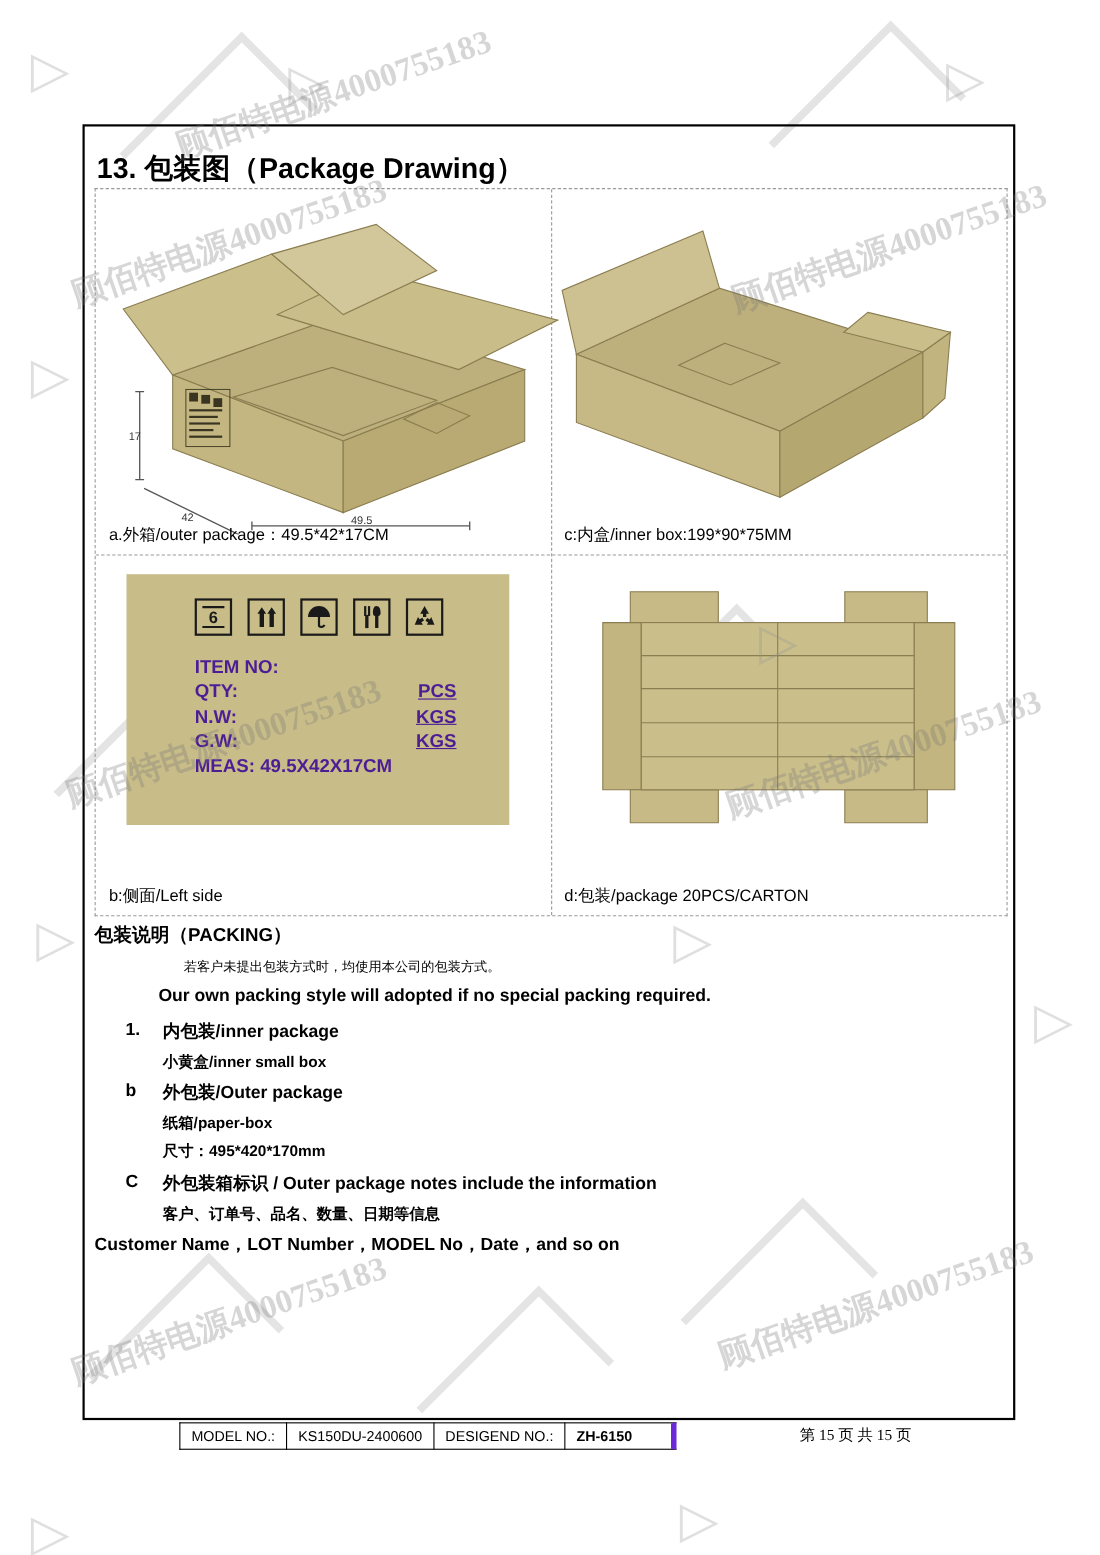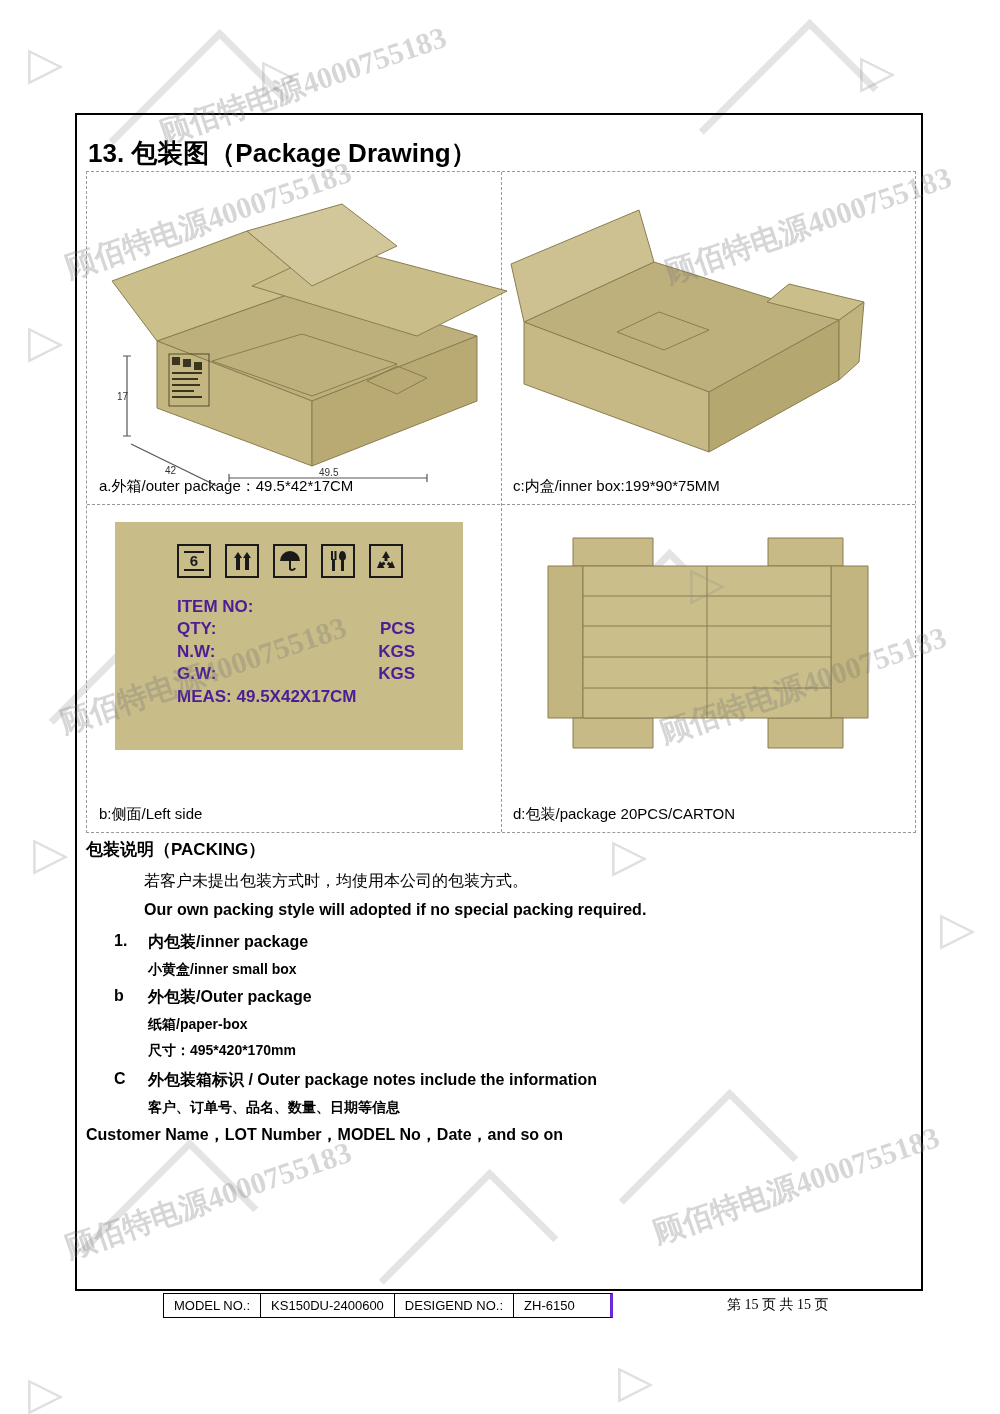--- a/index.html
+++ b/index.html
@@ -146,39 +146,39 @@
     left: 62px;
     top: 74px;
     font-family: "Liberation Sans", sans-serif;
     font-size: 17px;
     font-weight: bold;
     line-height: 1.32;
     color: #4c1d95;
   }
   .label-row { display: flex; width: 238px; }
   .label-row .k { flex: 0 0 auto; }
-  .label-row .v { margin-left: auto; }
+  .label-row .v { margin-left: auto; text-decoration: underline; }
 
   
   .notes {
     position: absolute;
     left: 86px;
     top: 838px;
     width: 830px;
     z-index: 20;
     font-family: "Liberation Sans", sans-serif;
   }
   .n-h {
     font-size: 17px;
     font-weight: bold;
     margin-bottom: 10px;
   }
   .n-cn {
-    font-size: 16px;
-    margin-left: 58px;
+    font-size: 12px;
+    margin-left: 81px;
     margin-bottom: 9px;
     font-family: "Liberation Sans", sans-serif;
   }
   .n-en {
     font-size: 16px;
     font-weight: bold;
     margin-left: 58px;
     margin-bottom: 13px;
   }
   .n-item {
@@ -217,21 +217,21 @@
   }
   .f-cell {
     border: 1px solid #000;
     border-right: none;
     padding: 4px 10px;
     display: flex;
     align-items: center;
     white-space: nowrap;
     background: transparent;
   }
-  .f-cell:last-child { border-right: 3px solid #6d28d9; }
+  .f-cell:last-child { border-right: 5px solid #6d28d9; font-weight: bold; }
   .f-page {
     position: absolute;
     left: 727px;
     top: 1296px;
     z-index: 20;
     font-size: 14px;
     font-family: "Liberation Serif", serif;
   }
 </style>
 </head>

